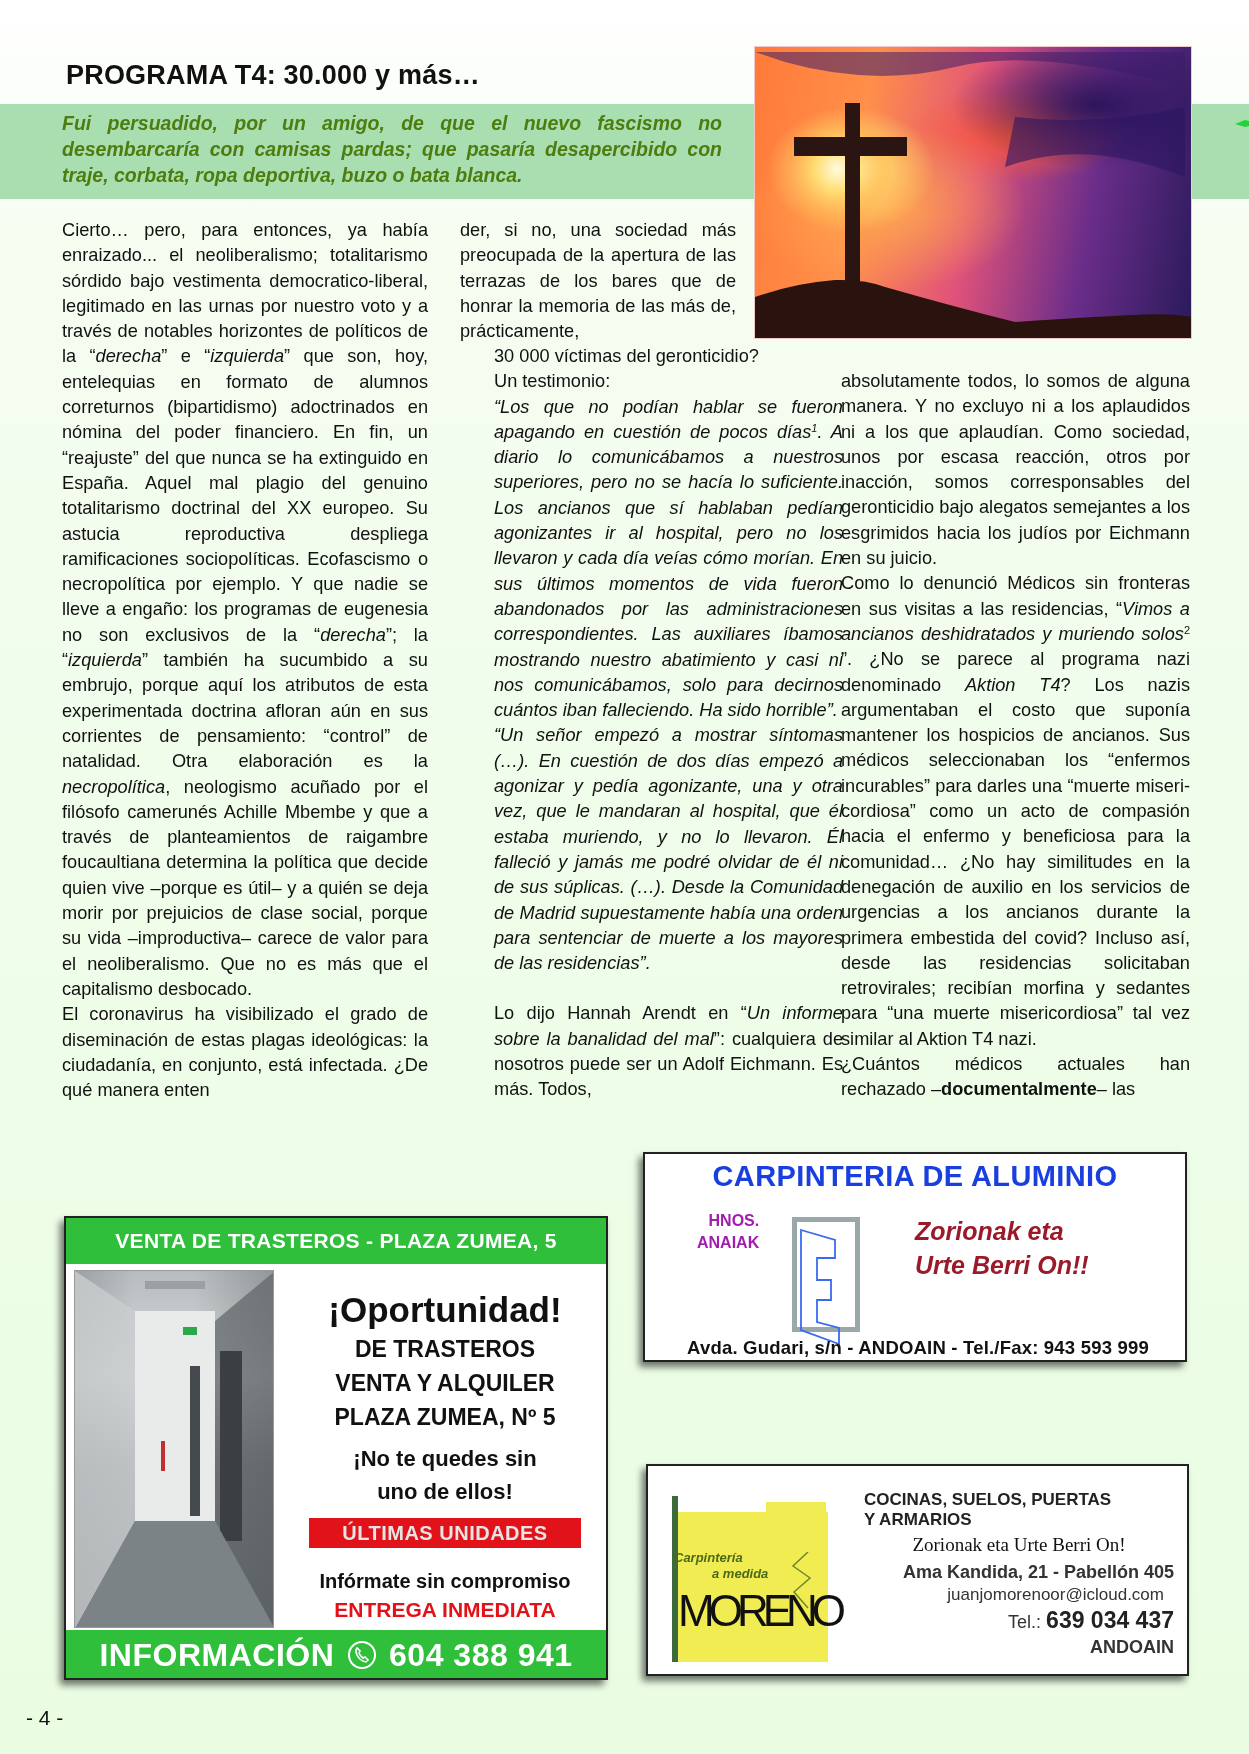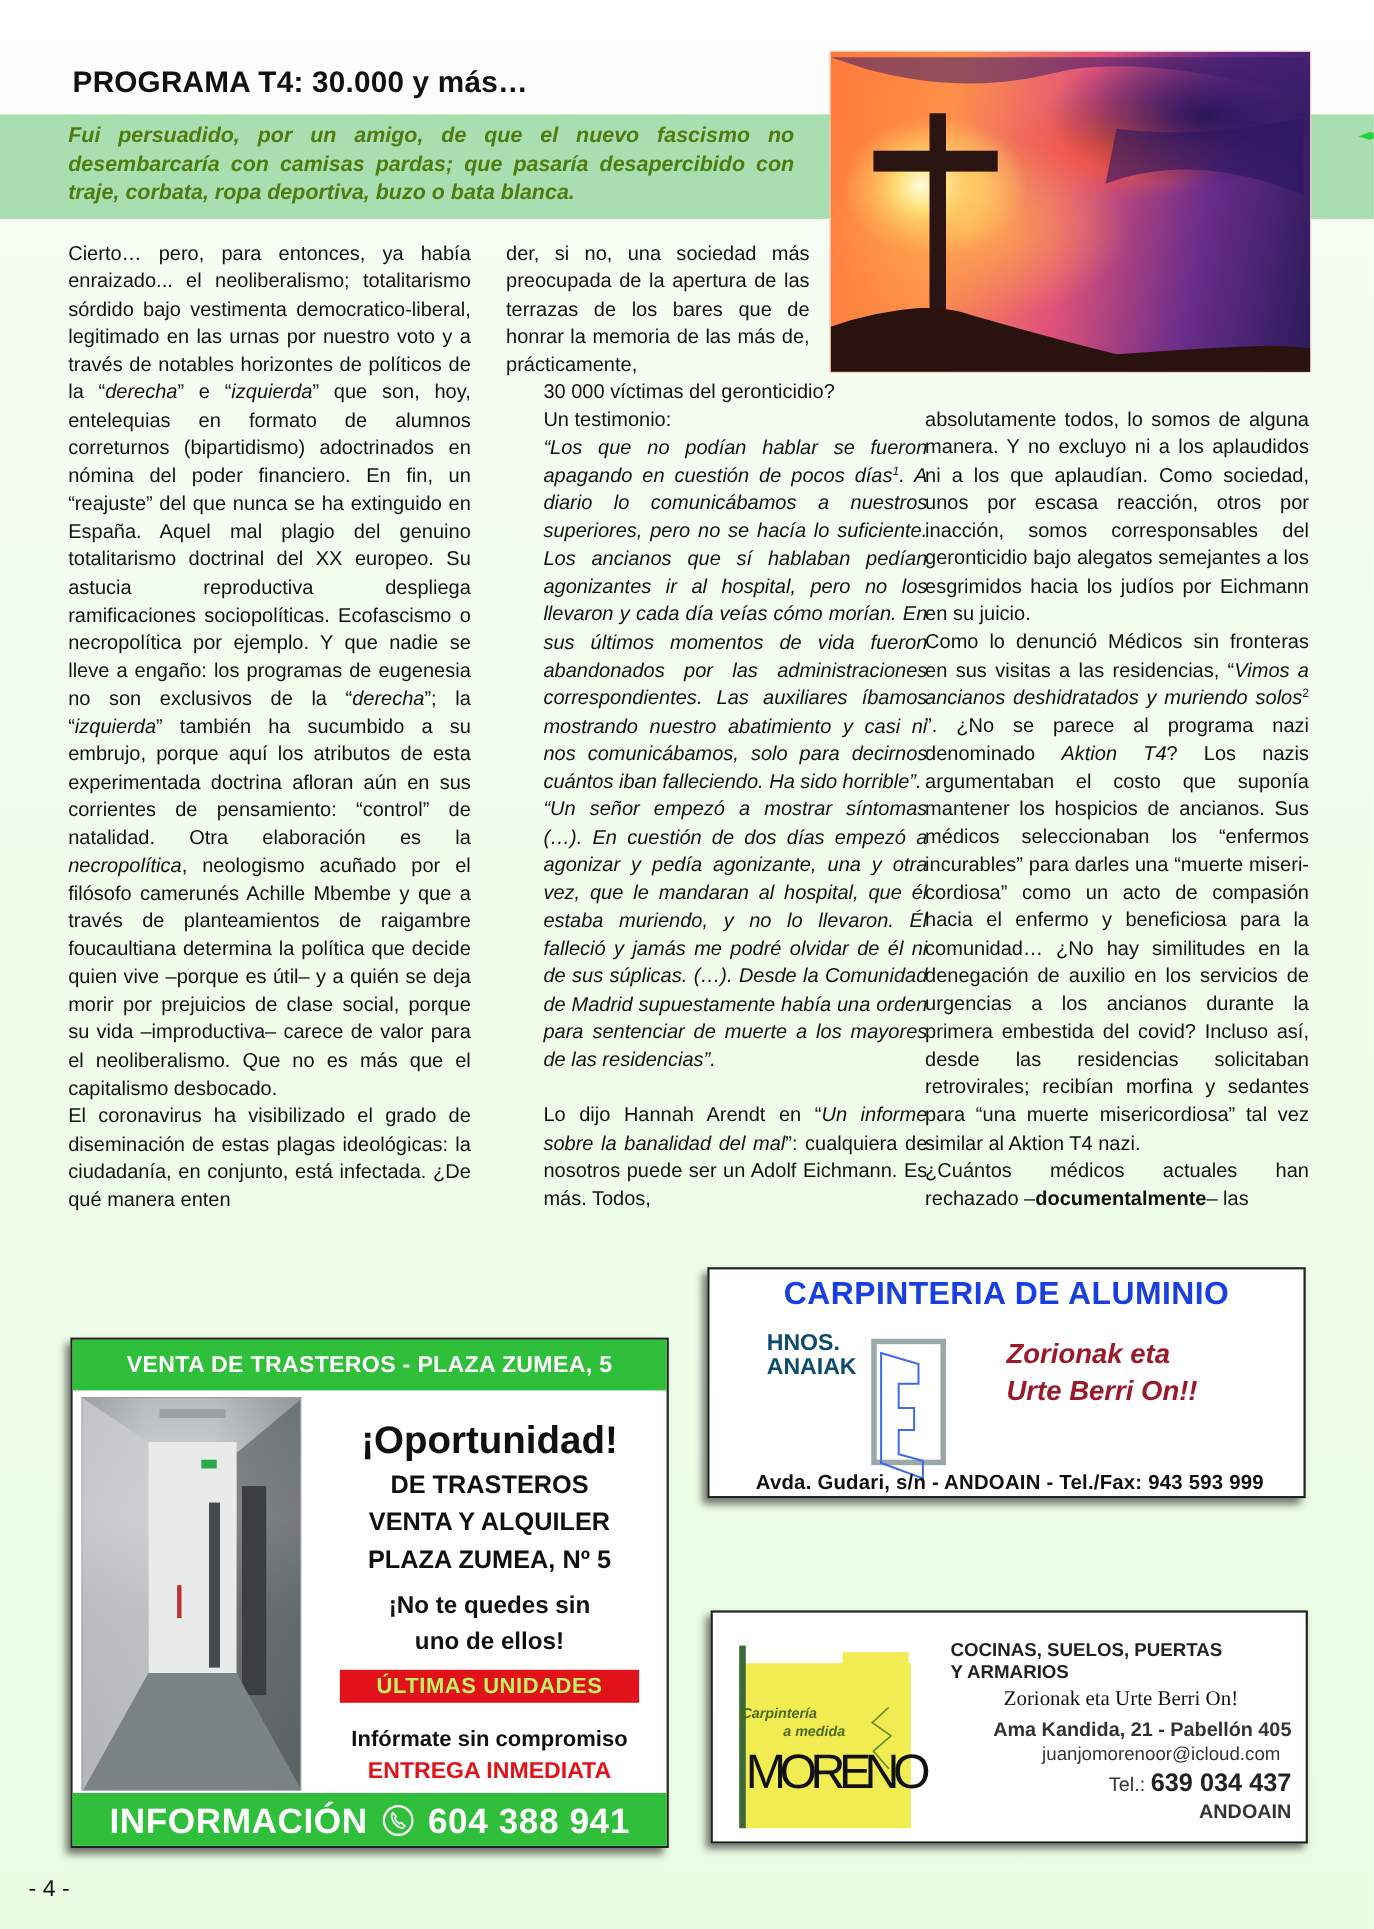--- a/index.html
+++ b/index.html
@@ -82,21 +82,21 @@
   }
   .ad-trasteros .corridor svg { position: absolute; left: 0; top: 0; }
   .ad-trasteros .txt {
     position: absolute; left: 220px; top: 52px; width: 318px;
     text-align: center; color: #111; font-weight: bold;
   }
   .tr-big { font-size: 35px; line-height: 44px; margin-top: 18px; }
   .tr-mid { font-size: 23px; line-height: 34px; }
   .tr-sub { font-size: 22px; line-height: 33px; margin-top: 8px; }
   .tr-badge {
-    display: inline-block; margin-top: 10px; background: #e1121a; color: #bef264;
+    display: inline-block; margin-top: 10px; background: #e1121a; color: #e5e5e5;
     font-size: 20px; padding: 2px 12px; letter-spacing: 0.5px; line-height: 26px;
     width: 272px;
   }
   .tr-info { font-size: 20px; line-height: 30px; margin-top: 18px; }
   .tr-red { font-size: 21px; line-height: 28px; color: #e1121a; }
   .ad-trasteros .ftr {
     position: absolute; left: 0; bottom: 0; width: 100%; height: 48px;
     background: #2fbf3a; color: #fff; font-weight: bold; font-size: 32px;
     line-height: 50px; text-align: center; letter-spacing: 0.5px;
   }
@@ -104,21 +104,21 @@
     display: inline-block; width: 28px; height: 28px; border: 2px solid #fff; border-radius: 50%;
     vertical-align: -3px; margin: 0 4px; position: relative;
   }
 
   .ad-alum { left: 643px; top: 1152px; width: 544px; height: 210px; }
   .alum-title {
     position: absolute; left: 0; top: 6px; width: 100%; text-align: center;
     font-weight: bold; font-size: 29px; color: #1a3fe0; letter-spacing: 0.4px;
   }
   .alum-hnos {
-    position: absolute; left: 52px; top: 56px; font-weight: bold; font-size: 21px; line-height: 22px; color: #0c4a6e;
+    position: absolute; left: 52px; top: 56px; font-weight: bold; font-size: 16px; line-height: 22px; color: #a21caf; text-align: right;
   }
   .alum-door {
     position: absolute; left: 147px; top: 63px; width: 68px; height: 115px;
     border: 5px solid #9aa8aa; background: #fff;
   }
   .alum-door svg { position: absolute; left: -2px; top: -4px; }
   .alum-greet {
     position: absolute; left: 270px; top: 60px; width: 220px; text-align: left;
     font-style: italic; font-weight: bold; font-size: 25px; line-height: 34px; color: #9b1a2a;
   }

